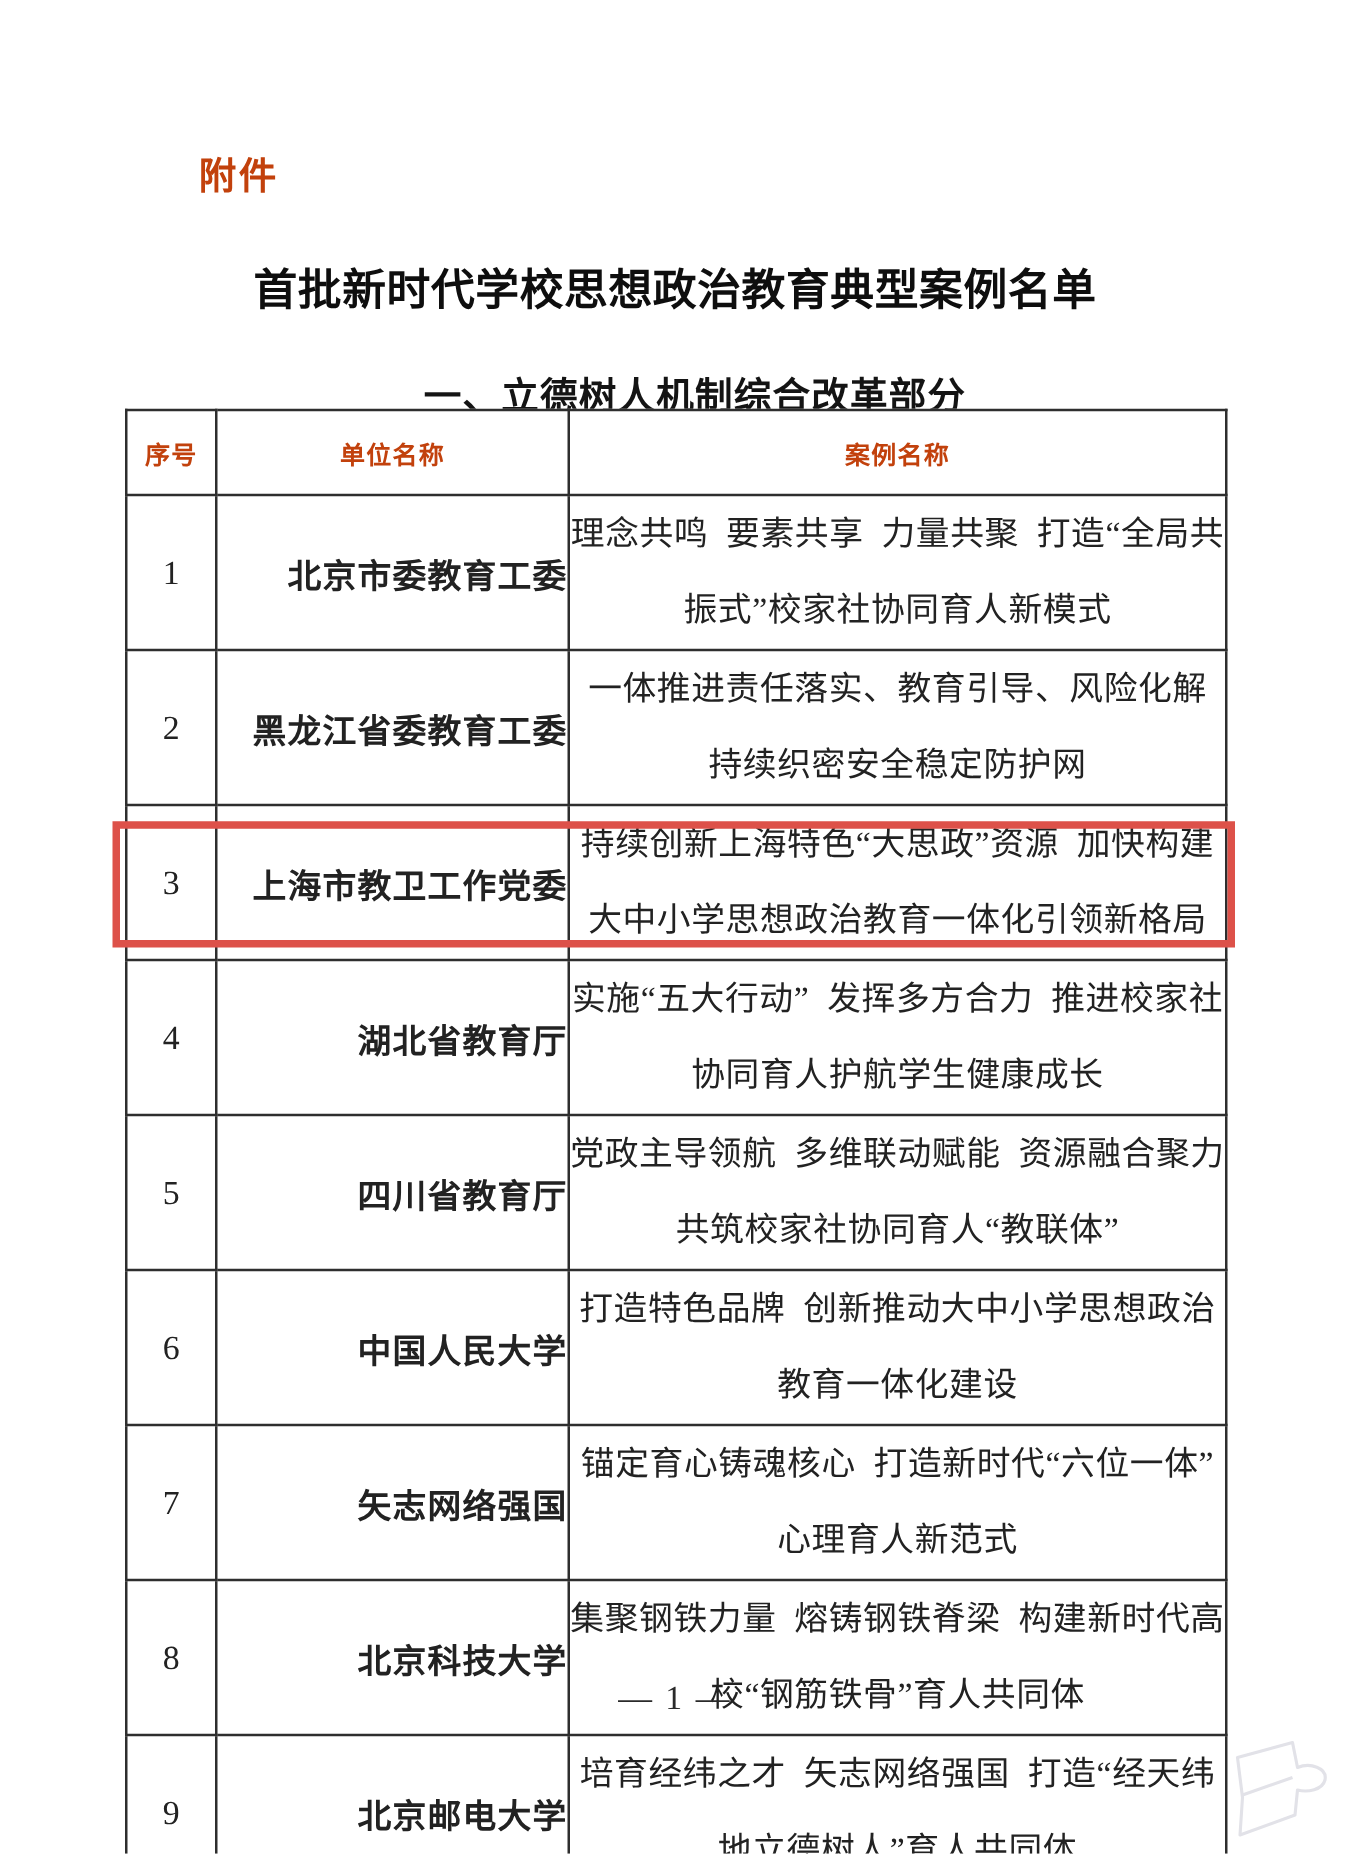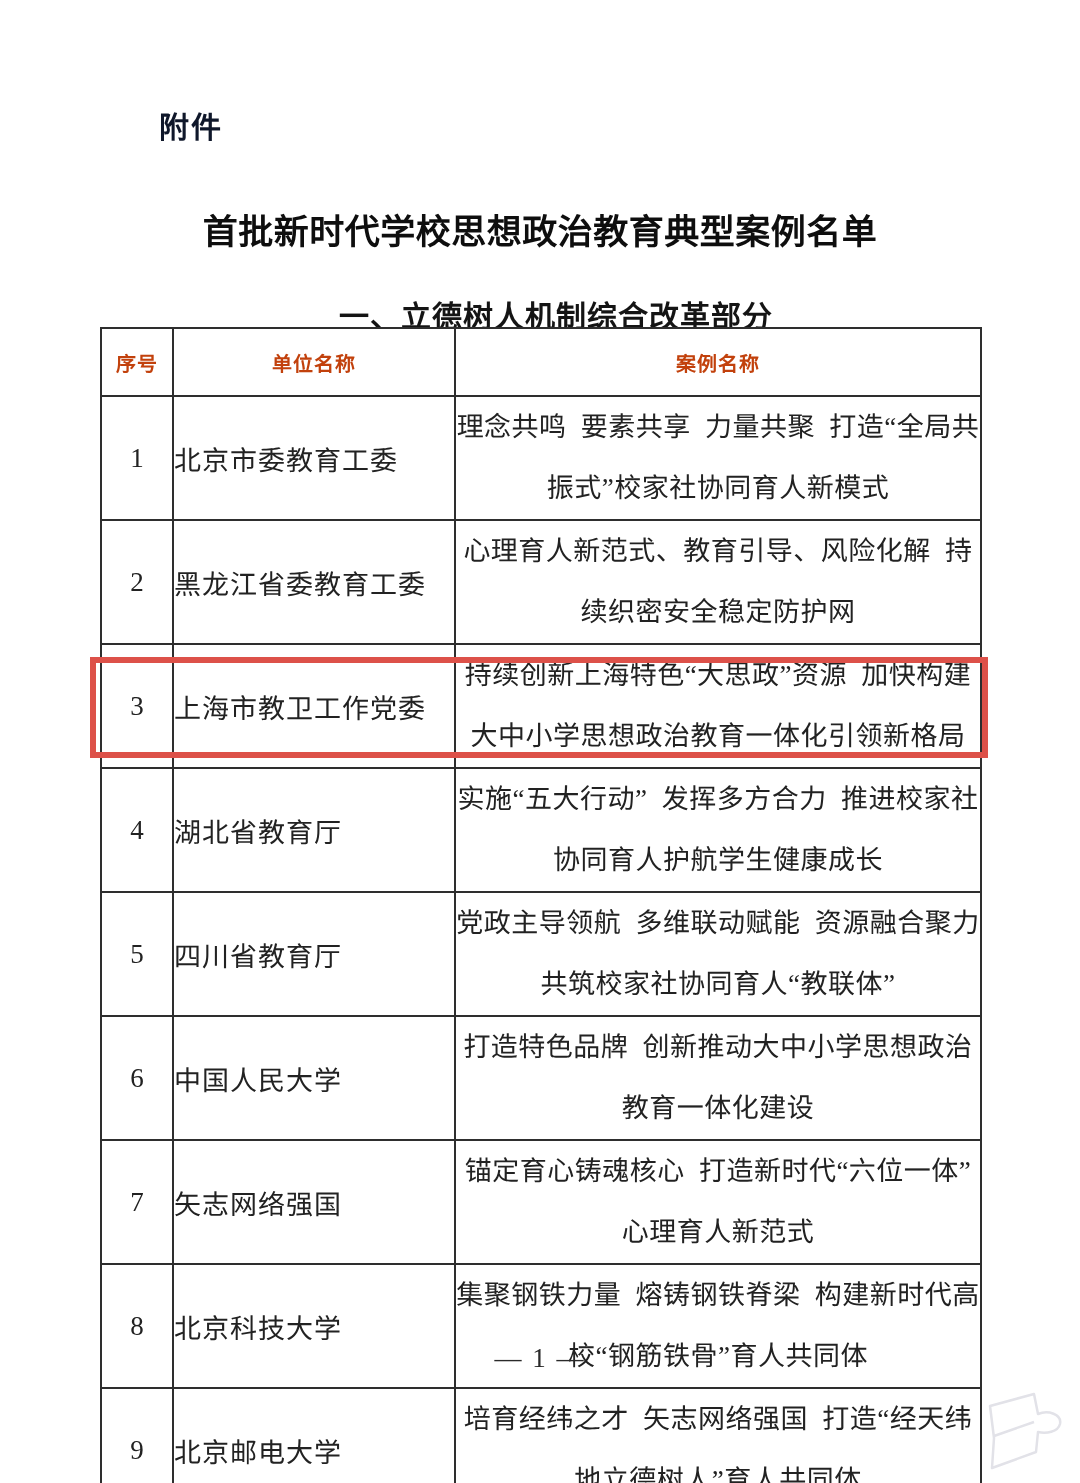--- a/index.html
+++ b/index.html
@@ -5,23 +5,23 @@
   html,body{margin:0;padding:0;background:#ffffff;}
   .page{
     position:relative;
     width:1080px;height:1483px;
     background:#ffffff;
     overflow:hidden;
     font-family:"Liberation Serif","DejaVu Serif",serif;
     color:#1f1f1f;
   }
   .attachment{
-    position:absolute;left:159px;top:103px;
+    position:absolute;left:159px;top:116px;
     font-family:"Liberation Sans","DejaVu Sans",sans-serif;
-    font-size:30px;font-weight:600;letter-spacing:2px;color:#0f172a;
+    font-size:30px;font-weight:600;letter-spacing:2px;color:#c2410c;
   }
   .doc-title{
     position:absolute;left:0;top:203px;width:100%;
     text-align:center;margin:0;
     font-family:"Liberation Serif","DejaVu Serif",serif;
     font-size:35px;font-weight:bold;letter-spacing:0.5px;color:#0e0e0e;
   }
   .doc-subtitle{
     position:absolute;left:0;top:276px;width:100%;
     text-align:center;margin:16px;
@@ -42,21 +42,21 @@
   col.c2{width:282px;}
   col.c3{width:526px;}
   table.cases th{
     height:66px;
     font-family:"Liberation Sans","DejaVu Sans",sans-serif;
     font-size:20px;font-weight:600;color:#c2410c;
     text-align:center;letter-spacing:1px;
   }
   table.cases td{height:84px;font-size:27px;color:#222;}
   td.c-index{text-align:center;font-family:"Liberation Serif","DejaVu Serif",serif;}
-  td.c-unit{text-align:left;letter-spacing:1px;}
+  td.c-unit{text-align:right;letter-spacing:1px;font-weight:bold;}
   td.c-case{
     text-align:center;padding:6px 10px 6px 12px;
     line-height:61px;word-spacing:7px;letter-spacing:0.5px;margin-left:38px;
   }
   tr.hl td{height:90px;}
   .red-box{
     position:absolute;left:90px;top:657px;width:898px;height:101px;
     border:6px solid var(--red,#dd5149);
     box-sizing:border-box;
     pointer-events:none;
@@ -108,21 +108,21 @@
     </thead>
     <tbody>
         <tr>
     <td class="c-index">1</td>
     <td class="c-unit">北京市委教育工委</td>
     <td class="c-case">理念共鸣 要素共享 力量共聚 打造“全局共振式”校家社协同育人新模式</td>
   </tr>
         <tr>
     <td class="c-index">2</td>
     <td class="c-unit">黑龙江省委教育工委</td>
-    <td class="c-case">心理育人新范式、教育引导、风险化解 持续织密安全稳定防护网</td>
+    <td class="c-case">一体推进责任落实、教育引导、风险化解 持续织密安全稳定防护网</td>
   </tr>
         <tr>
     <td class="c-index">3</td>
     <td class="c-unit">上海市教卫工作党委</td>
     <td class="c-case">持续创新上海特色“大思政”资源 加快构建大中小学思想政治教育一体化引领新格局</td>
   </tr>
         <tr class="hl">
     <td class="c-index">4</td>
     <td class="c-unit">湖北省教育厅</td>
     <td class="c-case">实施“五大行动”  发挥多方合力 推进校家社协同育人护航学生健康成长</td>

